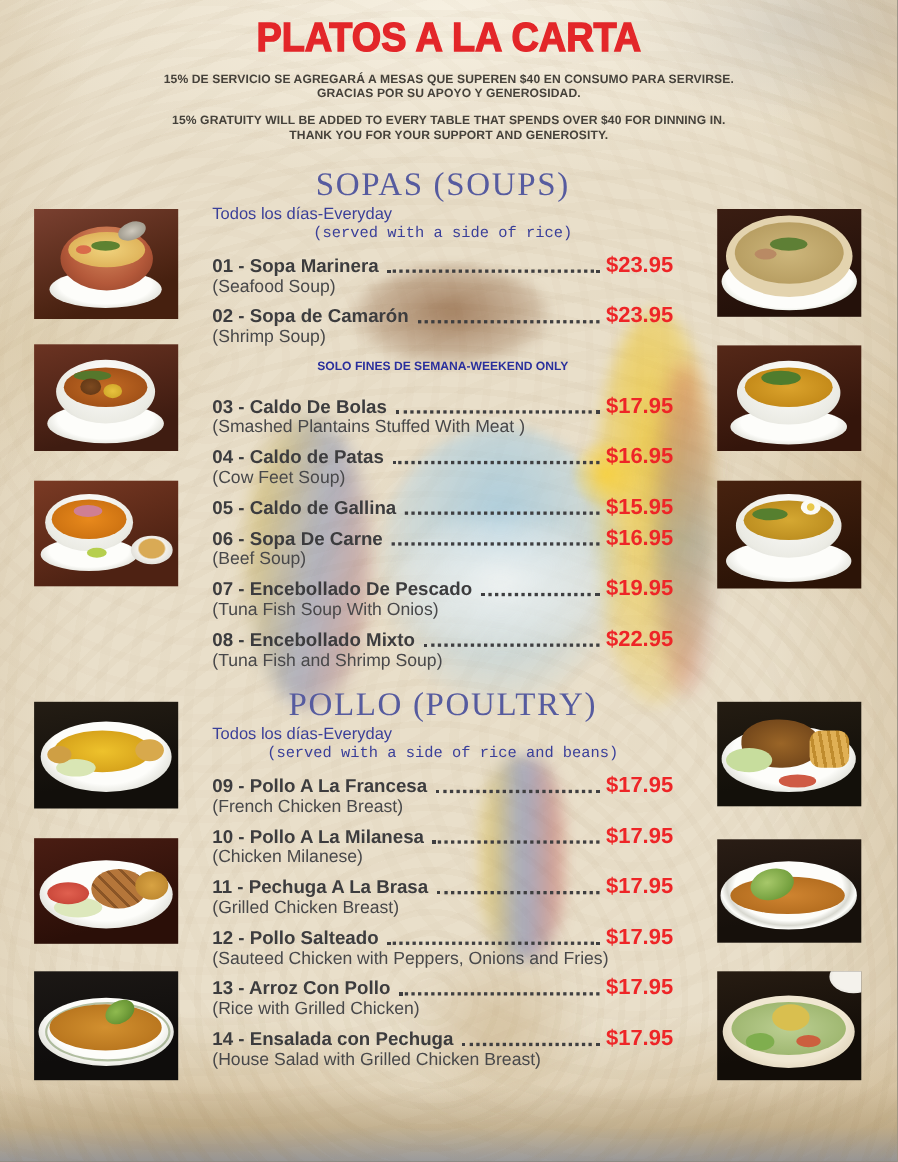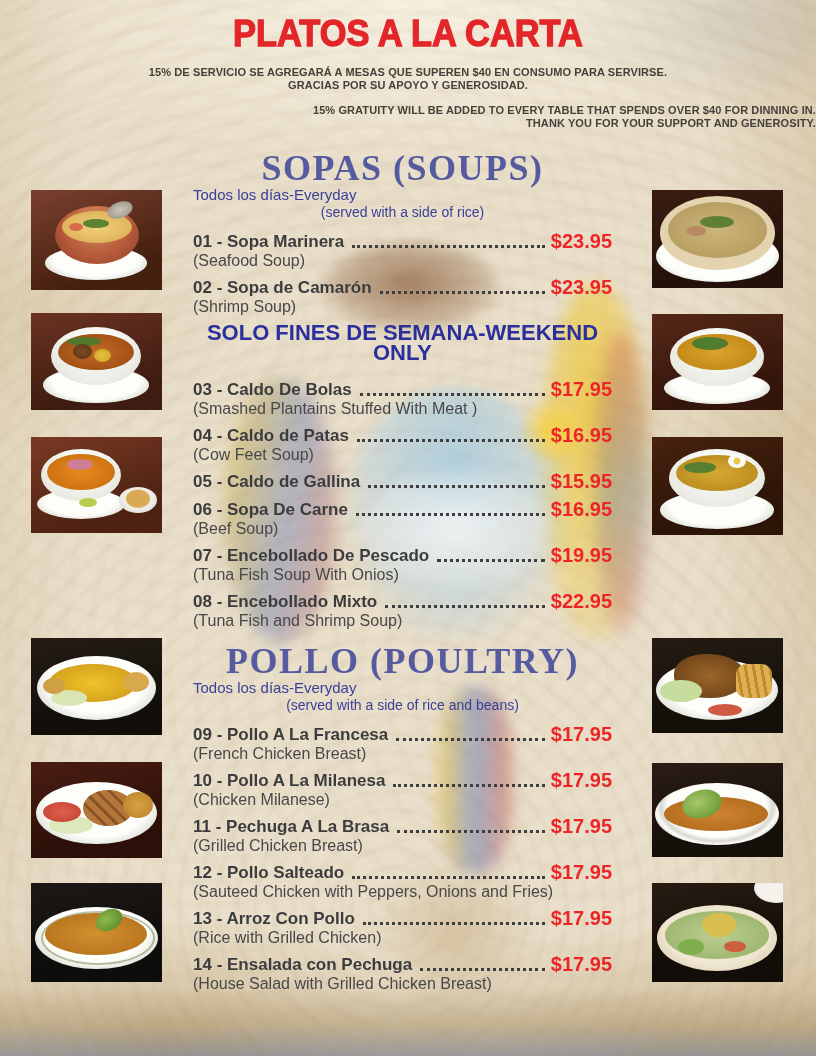--- a/index.html
+++ b/index.html
@@ -41,28 +41,28 @@
     background:radial-gradient(circle, rgba(248,208,56,.85), rgba(248,208,56,.3) 55%, rgba(248,208,56,0) 75%);}
   .wm-band{left:438px;top:688px;width:74px;height:184px;filter:blur(7px);border-radius:40%;
     background:linear-gradient(90deg, rgba(235,196,46,.5), rgba(72,100,180,.42) 50%, rgba(204,70,54,.42));}
   .wm-bottom{left:374px;top:862px;width:160px;height:150px;filter:blur(11px);
     background:radial-gradient(ellipse, rgba(188,158,108,.45), rgba(188,158,108,0) 75%);}
   
   .header{position:absolute;left:0;top:0;width:816px;text-align:center;}
   .title{margin:13px 0 0 0;font-size:37px;font-weight:bold;letter-spacing:0;
     color:#e32629;-webkit-text-stroke:1.3px #e32629;transform:scaleX(.93);}
   .notice{margin:11px 0 0 0;font-size:11px;font-weight:bold;color:#45413a;line-height:12.5px;letter-spacing:.1px;}
-  .notice:last-child{margin-top:13px;text-align:right;}
+  .notice:last-child{margin-top:13px;}
   
   .menu-column{position:absolute;left:193px;top:152px;width:419px;}
-  .section-heading{font-family:"Liberation Serif","DejaVu Serif",serif;font-weight:700;
-    font-size:36px;line-height:32px;letter-spacing:1.5px;color:#565b9f;text-align:center;margin:0;}
+  .section-heading{font-family:"Liberation Serif","DejaVu Serif",serif;font-weight:400;
+    font-size:30px;line-height:32px;letter-spacing:1.5px;color:#565b9f;text-align:center;margin:0;}
   .section-sub1{font-size:15px;line-height:18px;color:#3a3f99;margin:2px 0 0 0;}
-  .section-sub2{font-size:14px;line-height:17px;color:#3a3f99;text-align:center;margin:0 0 10px 0;}
-  .banner{font-size:22px;font-weight:bold;color:#2a2f9c;text-align:center;margin:6px 0 16px 0;line-height:20px;}
+  .section-sub2{font-size:14px;line-height:17px;color:#3a3f99;text-align:center;margin:0 0 10px 0;font-family:Liberation Mono, monospace;}
+  .banner{font-size:11px;font-weight:bold;color:#2a2f9c;text-align:center;margin:6px 0 16px 0;line-height:20px;}
   .menu-item{margin-bottom:7px;}
   .item-line{display:flex;flex-direction:row;align-items:flex-end;height:21px;}
   .item-name{font-size:17px;font-weight:bold;color:#3c3c3e;white-space:nowrap;line-height:21px;}
   .dots{flex:1 1 auto;border-bottom:3px dotted #3e3e40;margin:0 6px 4px 8px;min-width:12px;}
   .item-price{font-size:20px;font-weight:bold;color:#ee2527;white-space:nowrap;line-height:21px;}
   .item-desc{font-size:16px;color:#48484a;line-height:18px;}
   .pollo-gap{height:8px;}
   
   .photo{position:absolute;width:131px;overflow:hidden;margin:0;padding:0;}
   .photo div{position:absolute;border-radius:50%;}

